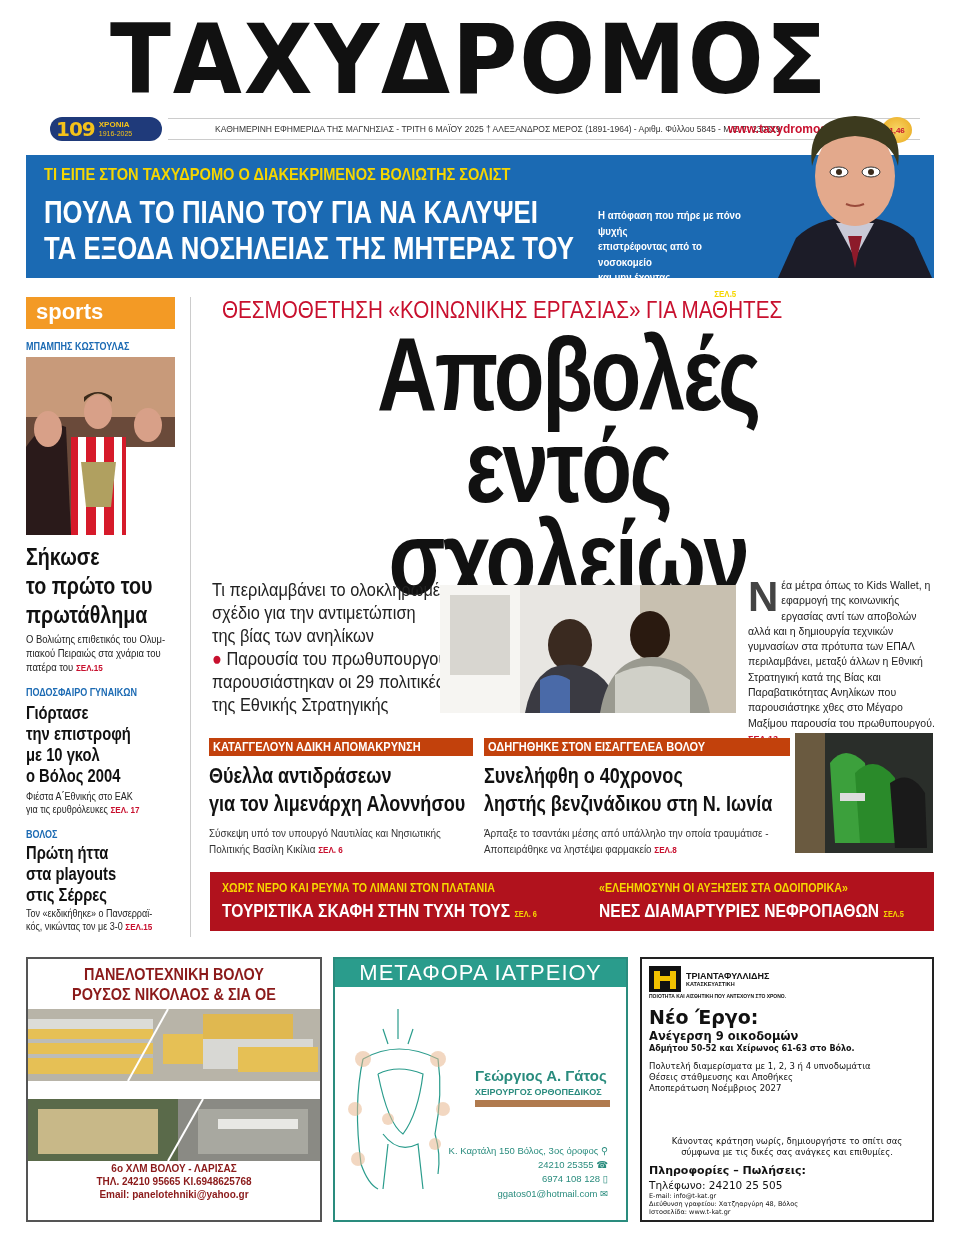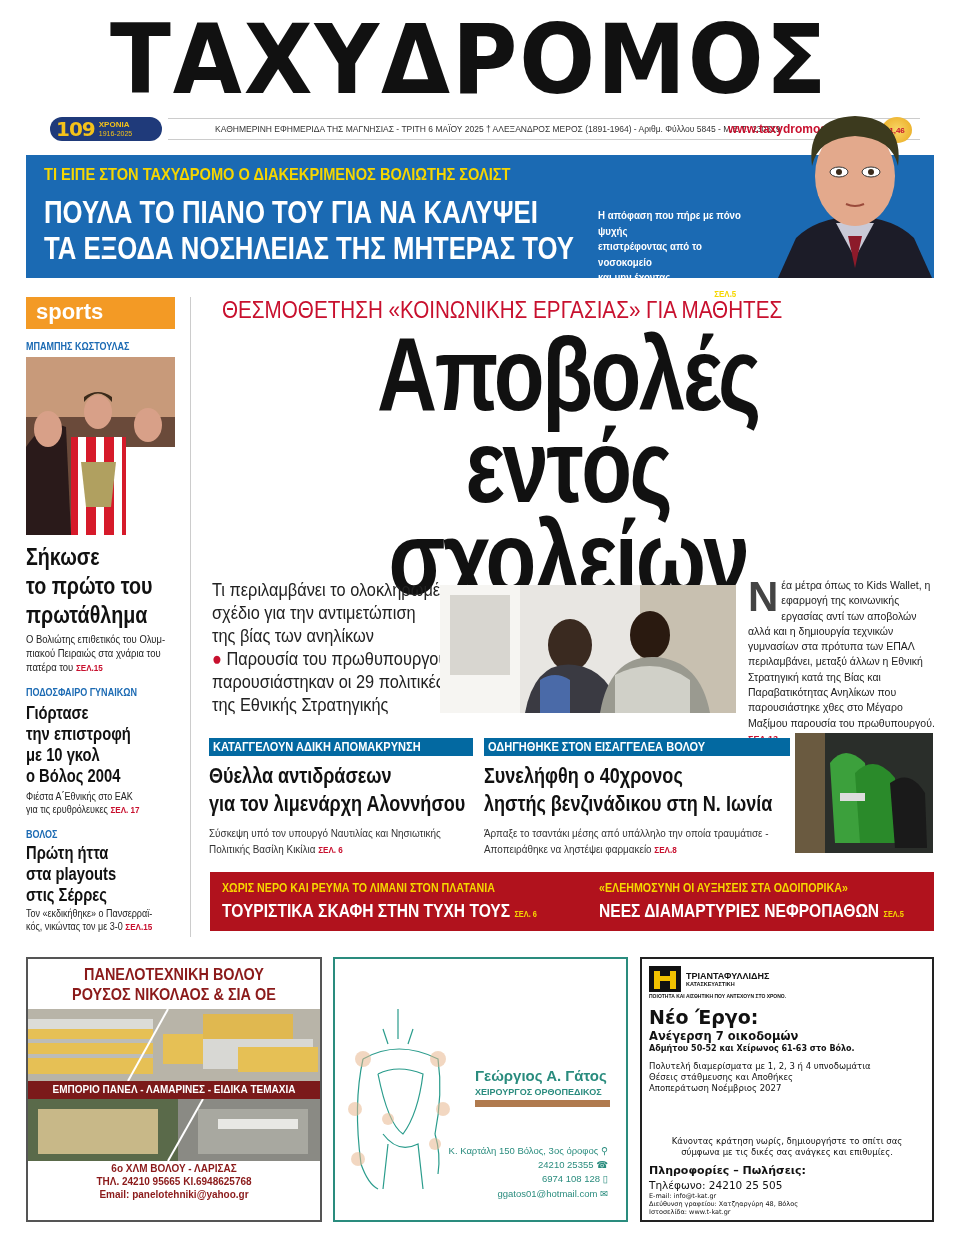--- a/index.html
+++ b/index.html
@@ -29,21 +29,21 @@
 .hdl-side{font-weight:bold;color:#111;transform:scaleX(.82);transform-origin:left top;white-space:nowrap}
 .small{font-size:10.5px;color:#222;line-height:14px;transform:scaleX(.9);transform-origin:left top;white-space:nowrap}
 #sports-photo{left:26px;top:357px;width:149px;height:178px;overflow:hidden}
 #sup{left:222px;top:296px;font-size:24px;color:#c8102e;white-space:nowrap;transform:scaleX(.86);transform-origin:left top}
 #mainh{left:208px;top:328px;width:720px;text-align:center;font-size:104px;font-weight:bold;line-height:92px;letter-spacing:-3px;color:#111;transform:scaleX(.8);transform-origin:center top}
 #lede{left:212px;top:578px;font-size:19px;line-height:23px;color:#222;white-space:nowrap;transform:scaleX(.86);transform-origin:left top}
 #lede .dot{color:#c8102e}
 #mainphoto{left:440px;top:585px;width:296px;height:128px;overflow:hidden}
 #body{left:748px;top:578px;width:190px;font-size:10.5px;line-height:15.3px;color:#222}
 #dropcap{float:left;font-size:42px;font-weight:bold;color:#444;line-height:38px;margin-right:3px}
-.gbar{background:#0369a1;color:#fff;font-weight:bold;font-size:13px;padding-left:4px;white-space:nowrap;line-height:18px}
+.gbar{background:#c2410c;color:#fff;font-weight:bold;font-size:13px;padding-left:4px;white-space:nowrap;line-height:18px}
 .mid-h{font-size:22px;font-weight:bold;line-height:28px;color:#111;white-space:nowrap;transform:scaleX(.82);transform-origin:left top}
 .mid-s{font-size:11px;color:#333;line-height:16px;white-space:nowrap;transform:scaleX(.9);transform-origin:left top}
 #pumpphoto{left:795px;top:733px;width:138px;height:120px;overflow:hidden}
 .redbox{background:#b1121d;position:absolute}
 .rk{color:#f6d600;font-size:13px;font-weight:bold;white-space:nowrap;transform:scaleX(.82);transform-origin:left top;position:absolute}
 .rh{color:#fff;font-size:19px;font-weight:bold;white-space:nowrap;transform:scaleX(.82);transform-origin:left top;position:absolute}
 .rh .s{color:#f6d600;font-size:9px}
 .ad{position:absolute;border:2px solid #555;background:#fff}
 #ad1t{left:0;top:6px;width:100%;text-align:center;color:#8b1a1a;font-weight:bold;font-size:17px;line-height:20px;transform:scaleX(.85)}
 #ad1band{left:0;top:122px;width:100%;height:18px;background:#7b1a1a;color:#fff;font-size:10px;font-weight:bold;text-align:center;line-height:18px}
@@ -239,39 +239,39 @@
       <rect x="0" y="10" width="125" height="10" fill="#dcdcd8"></rect>
       <rect x="0" y="30" width="125" height="4" fill="#bcbcb8"></rect>
       <rect x="0" y="45" width="125" height="4" fill="#bcbcb8"></rect>
       <rect x="135" y="25" width="60" height="30" fill="#e6c055"></rect>
       <rect x="175" y="5" width="90" height="25" fill="#e0b850"></rect>
       <rect x="175" y="30" width="110" height="30" fill="#d8d8d4"></rect>
       <rect x="210" y="38" width="80" height="25" fill="#e6c055"></rect>
       <line x1="140" y1="0" x2="100" y2="72" stroke="#fff" stroke-width="2"></line>
     </svg>
   </div>
-  <div id="ad1band" class="abs">ΕΜΠΟΡΙΟ ΠΑΝΕΛ - ΛΑΜΑΡΙΝΕΣ - ΕΙΔΙΚΑ ΤΕΜΑΧΙΑ</div>
   <div class="abs" style="left:0;top:140px;width:292px;height:62px">
     <svg width="292" height="62" viewBox="0 0 292 62">
       <rect width="292" height="62" fill="#8a8a84"></rect>
       <rect x="0" y="0" width="150" height="62" fill="#5a6a4a"></rect>
       <rect x="10" y="10" width="120" height="45" fill="#c8b888"></rect>
       <rect x="170" y="10" width="110" height="45" fill="#a8a8a0"></rect>
       <rect x="190" y="20" width="80" height="10" fill="#e8e8e4"></rect>
       <line x1="175" y1="0" x2="140" y2="62" stroke="#fff" stroke-width="2"></line>
     </svg>
   </div>
   <div id="ad1f" class="abs">
     <div>6ο ΧΛΜ ΒΟΛΟΥ - ΛΑΡΙΣΑΣ</div>
     <div>ΤΗΛ.  24210 95665 ΚΙ.6948625768</div>
     <div>Email: panelotehniki@yahoo.gr</div>
   </div>
 </div>
 
 <div id="ad2" class="ad" style="left:333px;top:957px;width:295px;height:265px">
+  <div id="ad2t" class="abs">ΜΕΤΑΦΟΡΑ ΙΑΤΡΕΙΟΥ</div>
   <div class="abs" style="left:8px;top:45px">
     <svg width="110" height="190" viewBox="0 0 110 190">
       <g fill="none" stroke="#2a9c8c" stroke-width="1.2">
         <path d="M55 5 L55 35 M40 25 L45 40 M70 25 L65 40"></path>
         <path d="M20 55 Q55 35 95 55 Q100 90 92 130 M20 55 Q10 100 18 160 Q25 180 35 185"></path>
         <path d="M35 70 Q55 60 80 70 Q75 110 60 130 Q45 120 35 70"></path>
         <path d="M40 130 Q55 150 75 140 L80 185 M45 140 L40 185"></path>
         <path d="M92 130 Q98 150 95 170"></path>
       </g>
       <g fill="#e8b890" opacity=".55">
@@ -297,21 +297,21 @@
 <div id="ad3" class="ad" style="left:640px;top:957px;width:294px;height:265px">
   <div class="abs" style="left:7px;top:7px;width:32px;height:26px;background:#111">
     <div style="position:absolute;left:5px;top:5px;width:22px;height:18px;background:#f2c200"></div>
     <div style="position:absolute;left:11px;top:5px;width:10px;height:5px;background:#111"></div>
     <div style="position:absolute;left:11px;top:15px;width:10px;height:8px;background:#111"></div>
   </div>
   <div class="t" style="left:44px;top:12px;font-size:9px;font-weight:bold">ΤΡΙΑΝΤΑΦΥΛΛΙΔΗΣ</div>
   <div class="t" style="left:44px;top:22px;font-size:5.5px;font-weight:bold">ΚΑΤΑΣΚΕΥΑΣΤΙΚΗ</div>
   <div class="t" style="left:7px;top:34px;font-size:5px;font-weight:bold">ΠΟΙΟΤΗΤΑ ΚΑΙ ΑΙΣΘΗΤΙΚΗ ΠΟΥ ΑΝΤΕΧΟΥΝ ΣΤΟ ΧΡΟΝΟ.</div>
   <div class="t" style="left:7px;top:47px;font-size:19px;font-weight:bold;font-family:'DejaVu Sans',sans-serif">Νέο Έργο:</div>
-  <div class="t" style="left:7px;top:70px;font-size:11.5px;font-weight:bold;font-family:'DejaVu Sans',sans-serif">Ανέγερση 7 οικοδομών</div>
+  <div class="t" style="left:7px;top:70px;font-size:11.5px;font-weight:bold;font-family:'DejaVu Sans',sans-serif">Ανέγερση 9 οικοδομών</div>
   <div class="t" style="left:7px;top:85px;font-size:8px;font-weight:bold;font-family:'DejaVu Sans',sans-serif">Αδμήτου 50-52 και Χείρωνος 61-63 στο Βόλο.</div>
   <div class="t" style="left:7px;top:102px;font-size:8.5px;line-height:11px;font-family:'DejaVu Sans',sans-serif">
     <div>Πολυτελή διαμερίσματα με 1, 2, 3 ή 4 υπνοδωμάτια</div>
     <div>Θέσεις στάθμευσης και Αποθήκες</div>
     <div>Αποπεράτωση Νοέμβριος 2027</div>
   </div>
   <div class="t" style="left:0;top:177px;width:290px;text-align:center;font-size:8.5px;line-height:11px;font-family:'DejaVu Sans',sans-serif">
     <div>Κάνοντας κράτηση νωρίς, δημιουργήστε το σπίτι σας</div>
     <div>σύμφωνα με τις δικές σας ανάγκες και επιθυμίες.</div>
   </div>

